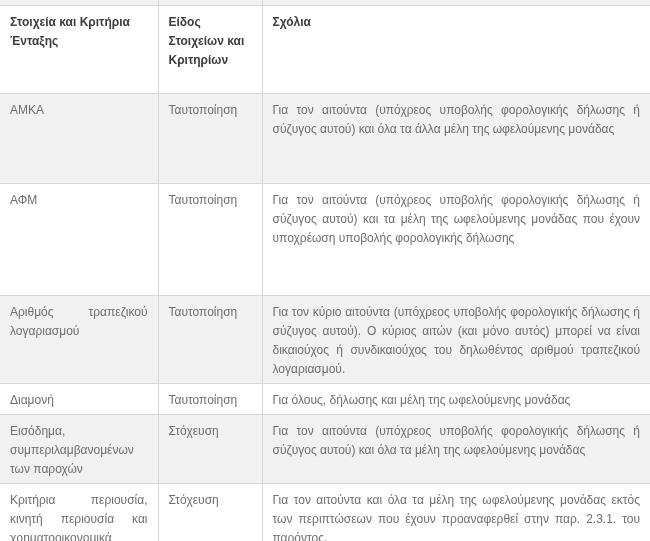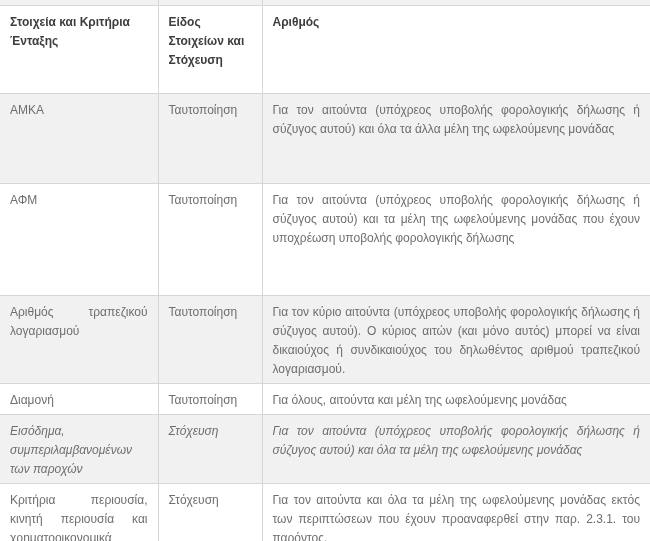--- a/index.html
+++ b/index.html
@@ -55,21 +55,21 @@
     color:var(--header_text);
   }
   td+td,th+th{border-left:1px solid var(--border);}
   tr.striped{background:var(--stripe_bg);}
   td.criterion,td.comment{text-align:justify;}
   tr.hrow{height:87px;}
   tr.r0{height:90px;}
   tr.r1{height:112px;}
   tr.r2{height:85px;}
   tr.r3{height:17px;}
-  tr.r4{height:61px;font-style:italic;}
+  tr.r4{height:61px;}
   tr.r5{height:87px;}
 </style>
 </head>
 <body>
 
 <div class="page">
 
   <div class="edge-strip top">
     <div class="seg1"></div>
     <div class="seg2"></div>
@@ -78,22 +78,22 @@
 
   <table class="criteria">
     <colgroup>
         <col class="c1">
         <col class="c2">
         <col class="c3">
       </colgroup>
     <thead>
       <tr class="hrow">
         <th>Στοιχεία και Κριτήρια Ένταξης</th>
-        <th>Είδος Στοιχείων και Στόχευση</th>
-        <th>Αριθμός</th>
+        <th>Είδος Στοιχείων και Κριτηρίων</th>
+        <th>Σχόλια</th>
       </tr>
     </thead>
     <tbody>
       <tr class="r0 striped">
         <td class="criterion">ΑΜΚΑ</td>
         <td class="type">Ταυτοποίηση</td>
         <td class="comment">Για τον αιτούντα (υπόχρεος υποβολής φορολογικής δήλωσης ή σύζυγος αυτού) και όλα τα άλλα μέλη της ωφελούμενης μονάδας</td>
       </tr>
       <tr class="r1">
         <td class="criterion">ΑΦΜ</td>
@@ -101,21 +101,21 @@
         <td class="comment">Για τον αιτούντα (υπόχρεος υποβολής φορολογικής δήλωσης ή σύζυγος αυτού) και τα μέλη της ωφελούμενης μονάδας που έχουν υποχρέωση υποβολής φορολογικής δήλωσης</td>
       </tr>
       <tr class="r2 striped">
         <td class="criterion">Αριθμός τραπεζικού λογαριασμού</td>
         <td class="type">Ταυτοποίηση</td>
         <td class="comment">Για τον κύριο αιτούντα (υπόχρεος υποβολής φορολογικής δήλωσης ή σύζυγος αυτού). Ο κύριος αιτών (και μόνο αυτός) μπορεί να είναι δικαιούχος ή συνδικαιούχος του δηλωθέντος αριθμού τραπεζικού λογαριασμού.</td>
       </tr>
       <tr class="r3">
         <td class="criterion">Διαμονή</td>
         <td class="type">Ταυτοποίηση</td>
-        <td class="comment">Για όλους, αιτούντα και μέλη της ωφελούμενης μονάδας</td>
+        <td class="comment">Για όλους, δήλωσης και μέλη της ωφελούμενης μονάδας</td>
       </tr>
       <tr class="r4 striped">
         <td class="criterion">Εισόδημα, συμπεριλαμβανομένων των παροχών</td>
         <td class="type">Στόχευση</td>
         <td class="comment">Για τον αιτούντα (υπόχρεος υποβολής φορολογικής δήλωσης ή σύζυγος αυτού) και όλα τα μέλη της ωφελούμενης μονάδας</td>
       </tr>
       <tr class="r5">
         <td class="criterion">Κριτήρια περιουσία, κινητή περιουσία και χρηματοοικονομικά περιουσιακά στοιχεία</td>
         <td class="type">Στόχευση</td>
         <td class="comment">Για τον αιτούντα και όλα τα μέλη της ωφελούμενης μονάδας εκτός των περιπτώσεων που έχουν προαναφερθεί στην παρ. 2.3.1. του παρόντος.</td>

